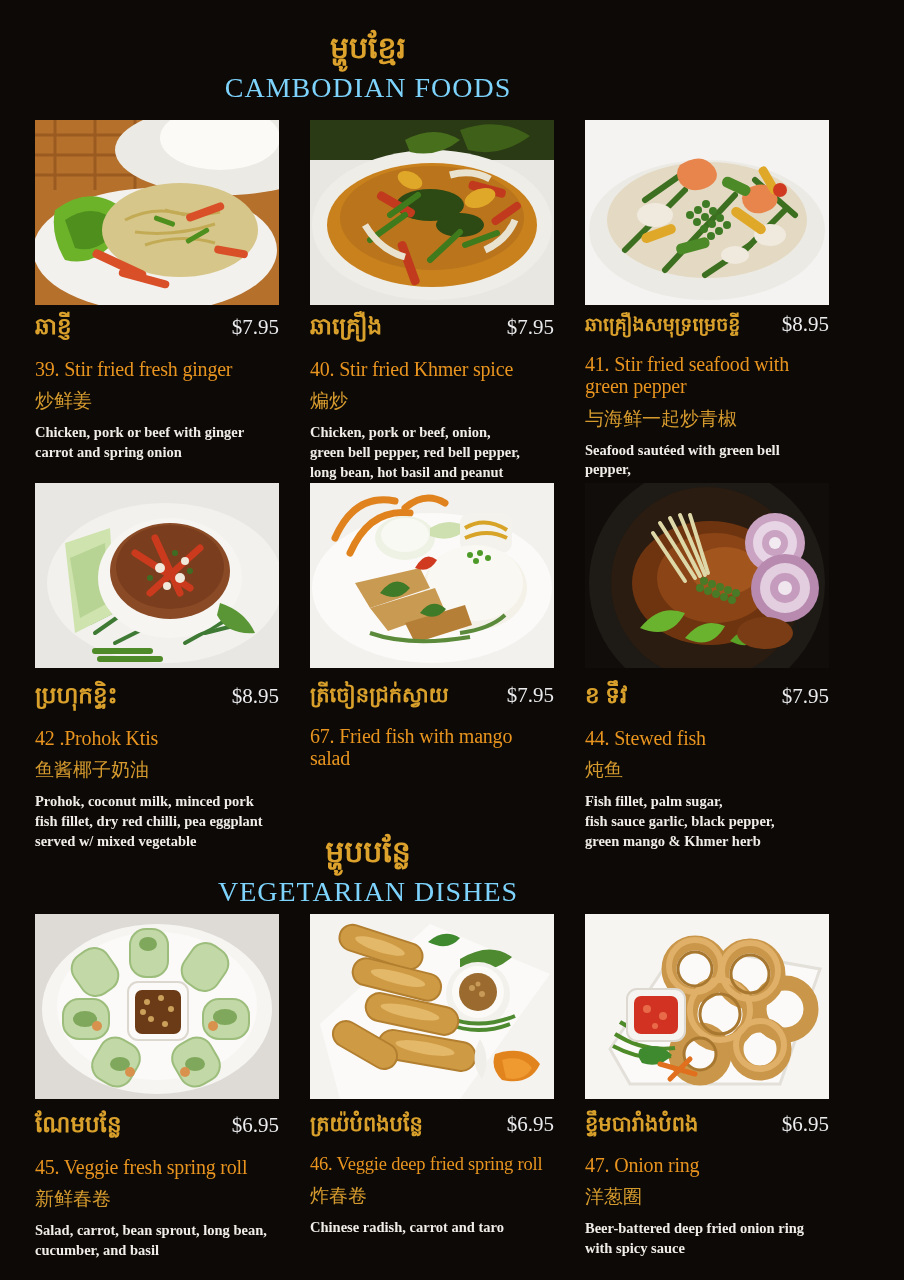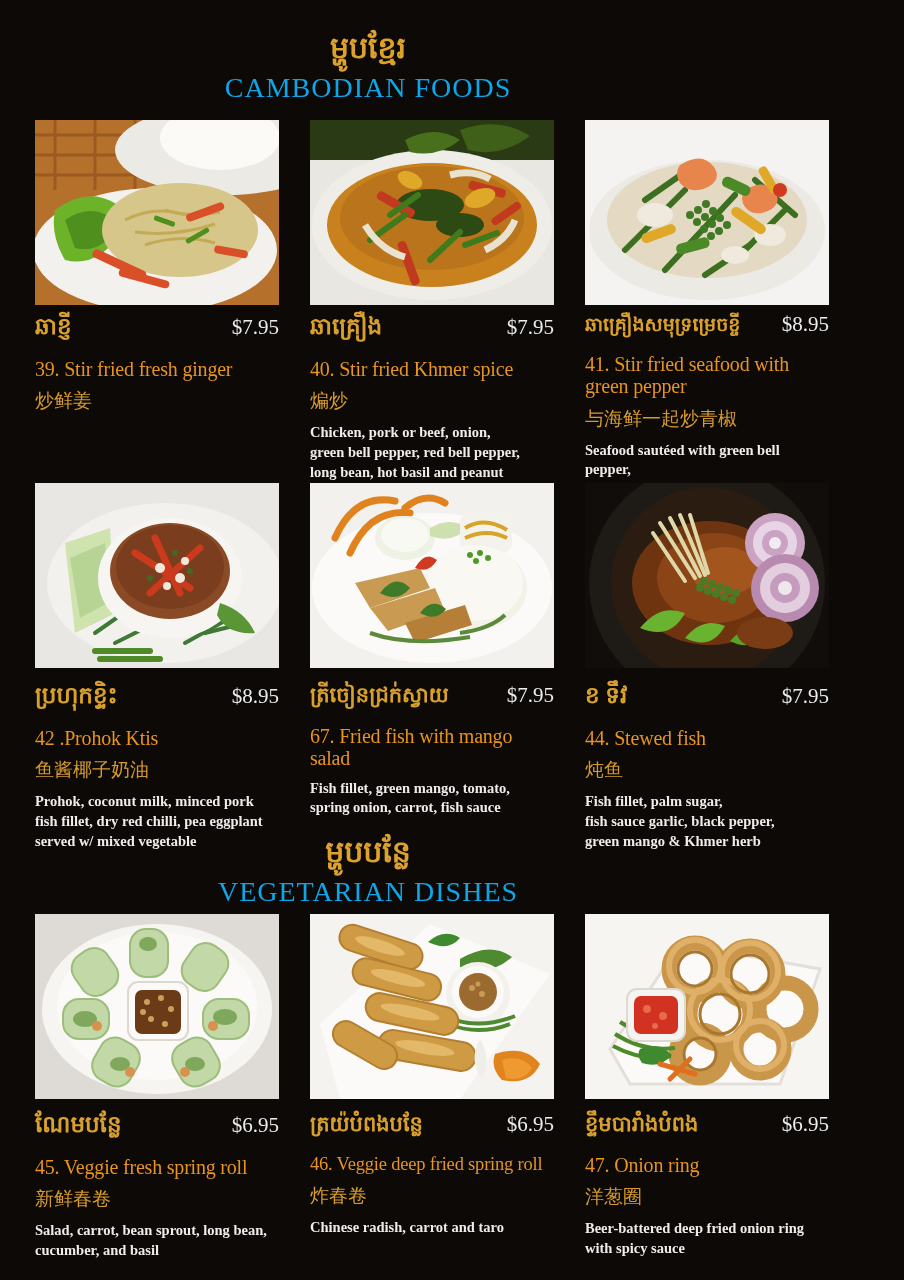--- a/index.html
+++ b/index.html
@@ -3,21 +3,21 @@
 <meta charset="utf-8">
 <style>
   html,body{margin:0;padding:0;background:#000;}
   .page{
     position:relative;width:904px;height:1280px;margin:0 auto;
     background:#0c0906;overflow:hidden;
     font-family:"Liberation Serif","DejaVu Serif",serif;
   }
   .section-header{position:absolute;left:0;width:736px;text-align:center;}
   .khmer-section-title{font-size:30px;font-weight:bold;color:#dda22c;line-height:1.2;}
-  .section-title{font-size:28px;color:#0ea5e9;letter-spacing:1px;margin-top:6px;}
+  .section-title{font-size:28px;color:#7dd3fc;letter-spacing:1px;margin-top:6px;}
   .row{position:absolute;left:35px;width:834px;display:flex;}
   .cell{width:244px;margin-right:31px;flex:0 0 auto;}
   .cell:last-child{margin-right:0;}
   .photo{width:244px;height:185px;overflow:hidden;background:#1a1512;}
   .photo svg{display:block;width:100%;height:100%;}
   .titleline{display:flex;justify-content:space-between;align-items:baseline;}
   .khmer-name{font-size:23px;font-weight:bold;color:#d9a02b;white-space:nowrap;}
   .price{font-size:21px;color:#ececef;}
   .dish-name{font-size:20px;color:#e8941f;line-height:1.12;margin-top:13px;letter-spacing:-0.2px;}
   .chinese{font-size:19px;color:#d59a2e;margin-top:8px;}
@@ -152,20 +152,22 @@
   </div>
 
   <div class="row" style="top:312px">
     <div class="cell">
       <div class="titleline">
           <span class="khmer-name">ឆាខ្ញី</span>
           <span class="price">$7.95</span>
         </div>
       <div class="dish-name">39. Stir fried fresh ginger</div>
       <div class="chinese">炒鲜姜</div>
+      <div class="desc">Chicken, pork or beef with ginger
+carrot and spring onion</div>
     </div>
     <div class="cell">
       <div class="titleline">
           <span class="khmer-name">ឆាគ្រឿង</span>
           <span class="price">$7.95</span>
         </div>
       <div class="dish-name">40. Stir fried Khmer spice</div>
       <div class="chinese">煸炒</div>
       <div class="desc">Chicken, pork or beef, onion,
 green bell pepper, red bell pepper,
@@ -325,22 +327,20 @@
       <div class="desc">Prohok, coconut milk, minced pork
 fish fillet, dry red chilli, pea eggplant
 served w/ mixed vegetable</div>
     </div>
     <div class="cell">
       <div class="titleline">
           <span class="khmer-name" style="font-size:21px">ត្រីចៀនជ្រក់ស្វាយ</span>
           <span class="price">$7.95</span>
         </div>
       <div class="dish-name">67. Fried fish with mango salad</div>
-      <div class="desc">Fish fillet, green mango, tomato,
-spring onion, carrot, fish sauce</div>
     </div>
     <div class="cell">
       <div class="titleline">
           <span class="khmer-name">ខ ទឹវ</span>
           <span class="price">$7.95</span>
         </div>
       <div class="dish-name">44. Stewed fish</div>
       <div class="chinese">炖鱼</div>
       <div class="desc">Fish fillet, palm sugar,
 fish sauce garlic, black pepper,

